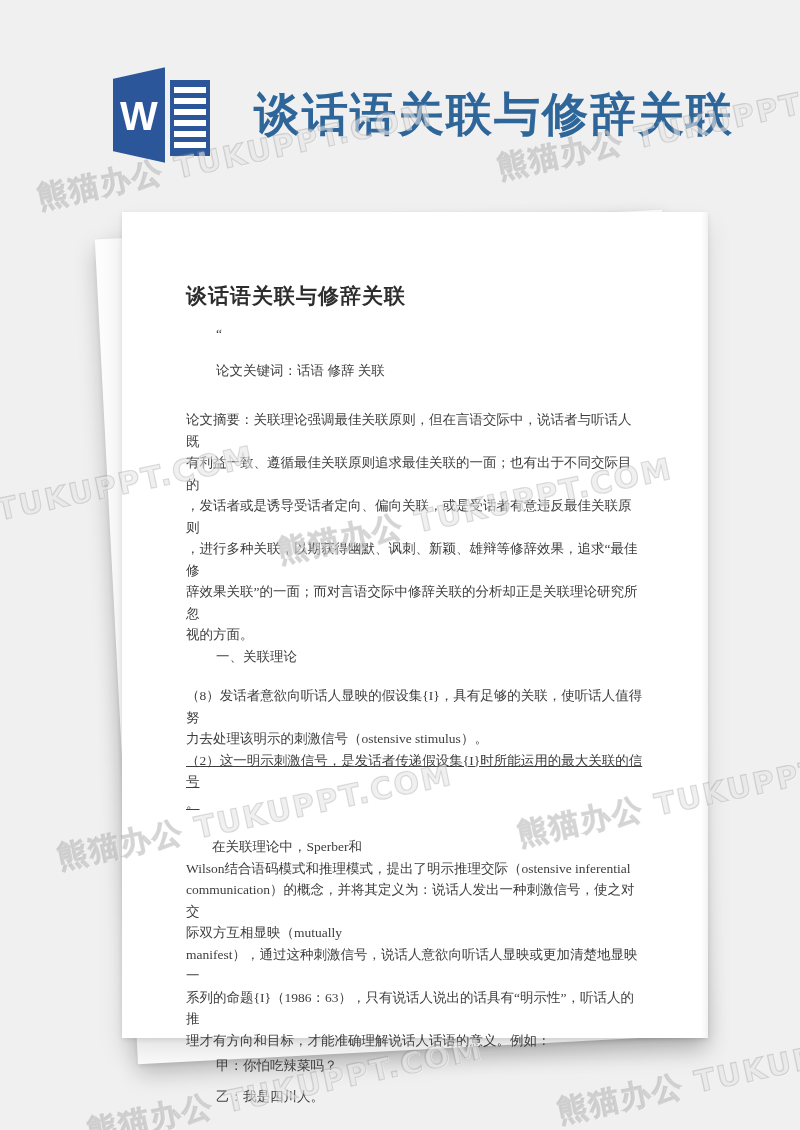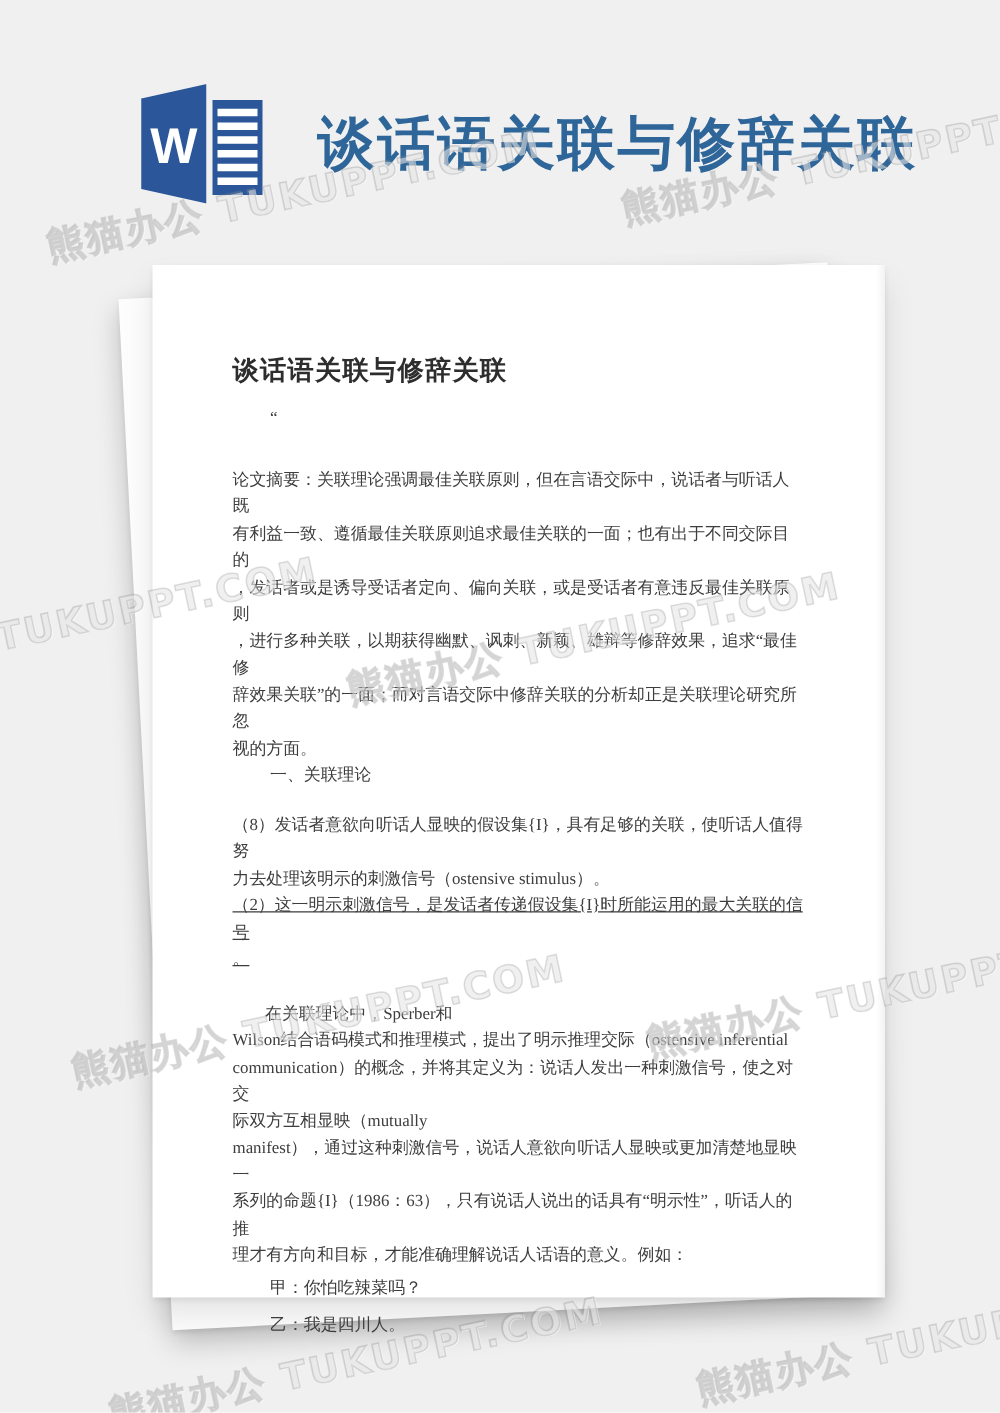--- a/index.html
+++ b/index.html
@@ -98,20 +98,21 @@
       </svg>
     </span>
     <h1 class="main-title">谈话语关联与修辞关联</h1>
   </div>
 
   <div class="sheet-behind"></div>
 
   <div class="sheet-front">
     <h2 class="doc-title">谈话语关联与修辞关联</h2>
     <p class="line quote-line">“</p>
+    <p class="line keywords-line">论文关键词：话语 修辞 关联</p>
     <p class="par abstract">论文摘要：关联理论强调最佳关联原则，但在言语交际中，说话者与听话人既
 有利益一致、遵循最佳关联原则追求最佳关联的一面；也有出于不同交际目的
 ，发话者或是诱导受话者定向、偏向关联，或是受话者有意违反最佳关联原则
 ，进行多种关联，以期获得幽默、讽刺、新颖、雄辩等修辞效果，追求“最佳修
 辞效果关联”的一面；而对言语交际中修辞关联的分析却正是关联理论研究所忽
 视的方面。</p>
     <p class="line section-head">一、关联理论</p>
     <p class="par item1">（8）发话者意欲向听话人显映的假设集{I}，具有足够的关联，使听话人值得努
 力去处理该明示的刺激信号（ostensive stimulus）。</p>
     <p class="par item2">（2）这一明示刺激信号，是发话者传递假设集{I}时所能运用的最大关联的信号

